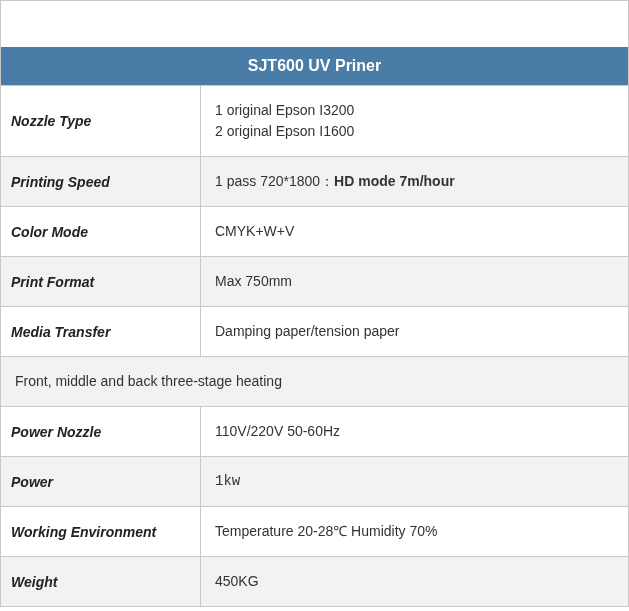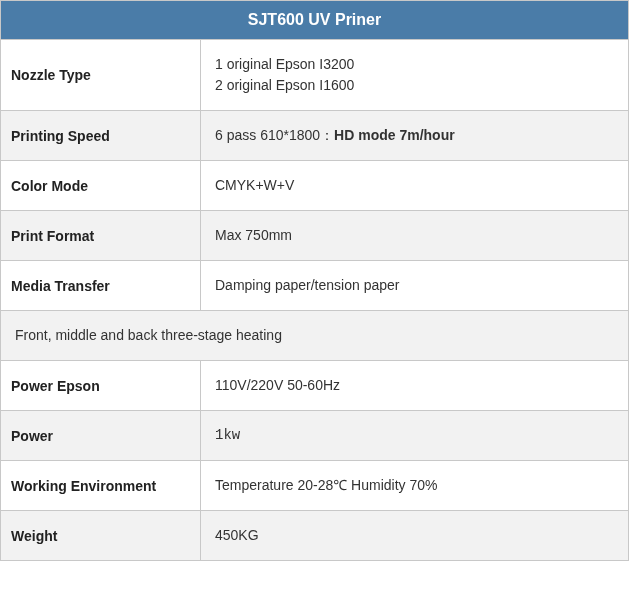--- a/index.html
+++ b/index.html
@@ -13,20 +13,21 @@
       width: 629px;
       border: 1px solid #c8c8c8;
     }
     .header-row {
       background-color: #4a7ca8;
       color: #fff;
       text-align: center;
       padding: 10px 13px;
       font-size: 16px;
       font-weight: bold;
+      margin-top: 46px;
     }
     .data-row {
       display: flex;
       border-top: 1px solid #c8c8c8;
     }
     .data-row:nth-child(even) {
       background-color: #f2f2f2;
     }
     .data-row:nth-child(odd) {
       background-color: #ffffff;
@@ -34,20 +35,21 @@
     .label-cell {
       width: 200px;
       min-width: 200px;
       padding: 14px 10px;
       font-weight: bold;
       color: #222;
       border-right: 1px solid #c8c8c8;
       vertical-align: middle;
       display: flex;
       align-items: center;
+      font-style: italic;
     }
     .value-cell {
       flex: 1;
       padding: 14px 14px;
       color: #333;
       vertical-align: middle;
       display: flex;
       align-items: center;
     }
     .value-cell span {
@@ -68,21 +70,21 @@
       <div class="data-row">
         <div class="label-cell">Nozzle Type</div>
         <div class="value-cell">
           <span style="white-space: pre-line; text-align: right;">1 original Epson I3200
 2 original Epson I1600</span>
         </div>
       </div>
       <div class="data-row">
         <div class="label-cell">Printing Speed</div>
         <div class="value-cell">
-          <span>6 pass 610*1800：</span>
+          <span>1 pass 720*1800：</span>
           <span class="bold-part">HD mode 7m/hour</span>
         </div>
       </div>
       <div class="data-row">
         <div class="label-cell">Color Mode</div>
         <div class="value-cell">
           <span style="white-space: pre-line;">CMYK+W+V</span>
         </div>
       </div>
       <div class="data-row">
@@ -96,21 +98,21 @@
         <div class="value-cell">
           <span style="white-space: pre-line;">Damping paper/tension paper</span>
         </div>
       </div>
       <div class="data-row">
         <div class="value-cell">
           <span style="white-space: pre-line;">Front, middle and back three-stage heating</span>
         </div>
       </div>
       <div class="data-row">
-        <div class="label-cell">Power Epson</div>
+        <div class="label-cell">Power Nozzle</div>
         <div class="value-cell">
           <span style="white-space: pre-line;">110V/220V 50-60Hz</span>
         </div>
       </div>
       <div class="data-row">
         <div class="label-cell">Power</div>
         <div class="value-cell">
           <span style="white-space: pre-line; font-family: Liberation Mono, monospace;">1kw</span>
         </div>
       </div>

